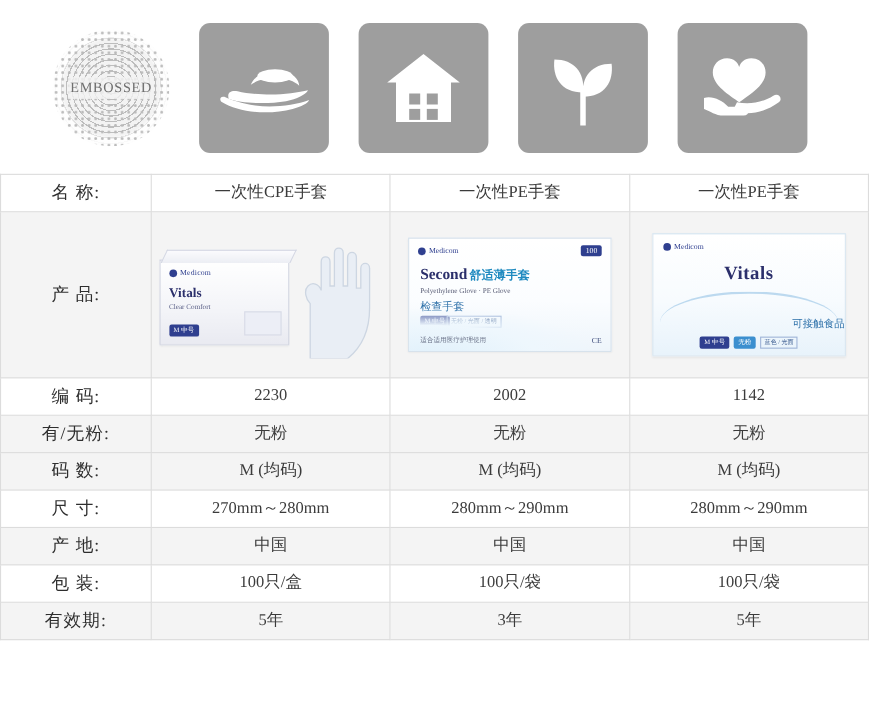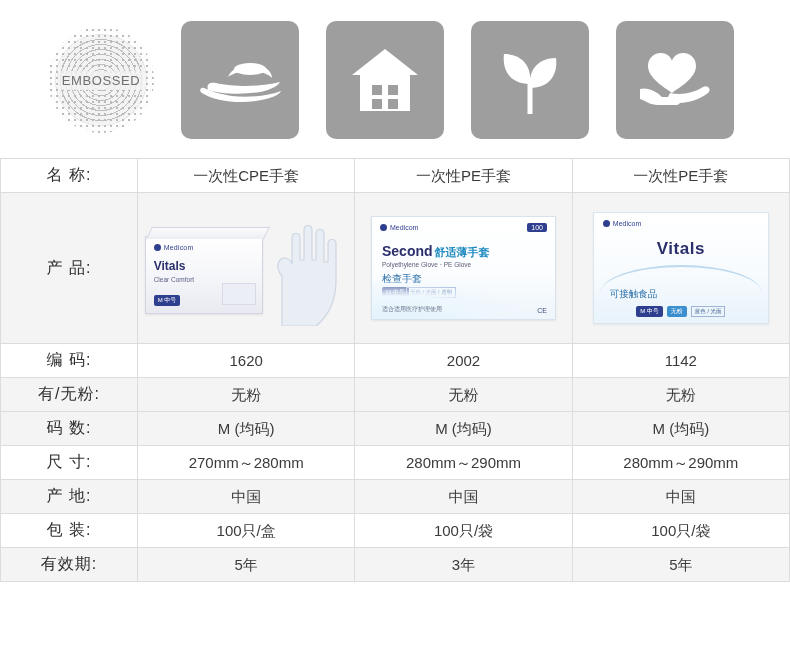--- a/index.html
+++ b/index.html
@@ -7,20 +7,21 @@
     margin: 0; padding: 0;
     width: 790px; height: 648px;
     background: #ffffff;
     font-family: "Liberation Sans", sans-serif;
   }
   #page {
     position: relative;
     width: 790px;
     height: 648px;
     overflow: hidden;
+    font-family: Liberation Serif, serif;
   }
 
   
   .icon-band {
     display: flex;
     align-items: center;
     gap: 27px;
     padding: 14px 0 12px 48px;
     height: 158px;
   }
@@ -222,21 +223,21 @@
     text-align: center;
     font-size: 17px; color: #2b2f6b; font-weight: bold; letter-spacing: .5px;
   }
   .bag .arc {
     position: absolute; left: 6px; right: 6px; top: 52px; height: 34px;
     border-top: 2px solid #bcd9ef;
     border-radius: 60% 60% 0 0 / 100% 100% 0 0;
   }
   .bag .cn3 {
     position: absolute; left: 16px; right: 0; bottom: 22px;
-    text-align: left; font-size: 9.5px; color: #2b6fa8; margin-top: 38px;
+    text-align: right; font-size: 9.5px; color: #2b6fa8; margin-top: 38px;
   }
   .bag .badges {
     position: absolute; left: 0; right: 0; bottom: 6px;
     display: flex; justify-content: center; gap: 4px;
   }
   .bag .badges .b1 { background: #2f3f8f; color: #fff; font-size: 6px; padding: 1px 4px; border-radius: 2px; }
   .bag .badges .b2 { background: #3b8fcf; color: #fff; font-size: 6px; padding: 1px 4px; border-radius: 2px; }
   .bag .badges .b3 { border: 1px solid #9fb4d8; color: #3b5c90; font-size: 5.5px; padding: 1px 3px; }
 </style>
 </head>
@@ -380,21 +381,21 @@
                 <span class="b3">蓝色 / 光面</span>
               </div>
             </div>
           </div>
         </td>
       </tr>
 
       <tr class="plain">
         <td class="rowhdr">编  码:</td>
         <td>
-            <span class="cellval">1620</span>
+            <span class="cellval">2230</span>
           </td>
         <td>
             <span class="cellval">2002</span>
           </td>
         <td>
             <span class="cellval">1142</span>
           </td>
       </tr>
 
       <tr class="shaded">

